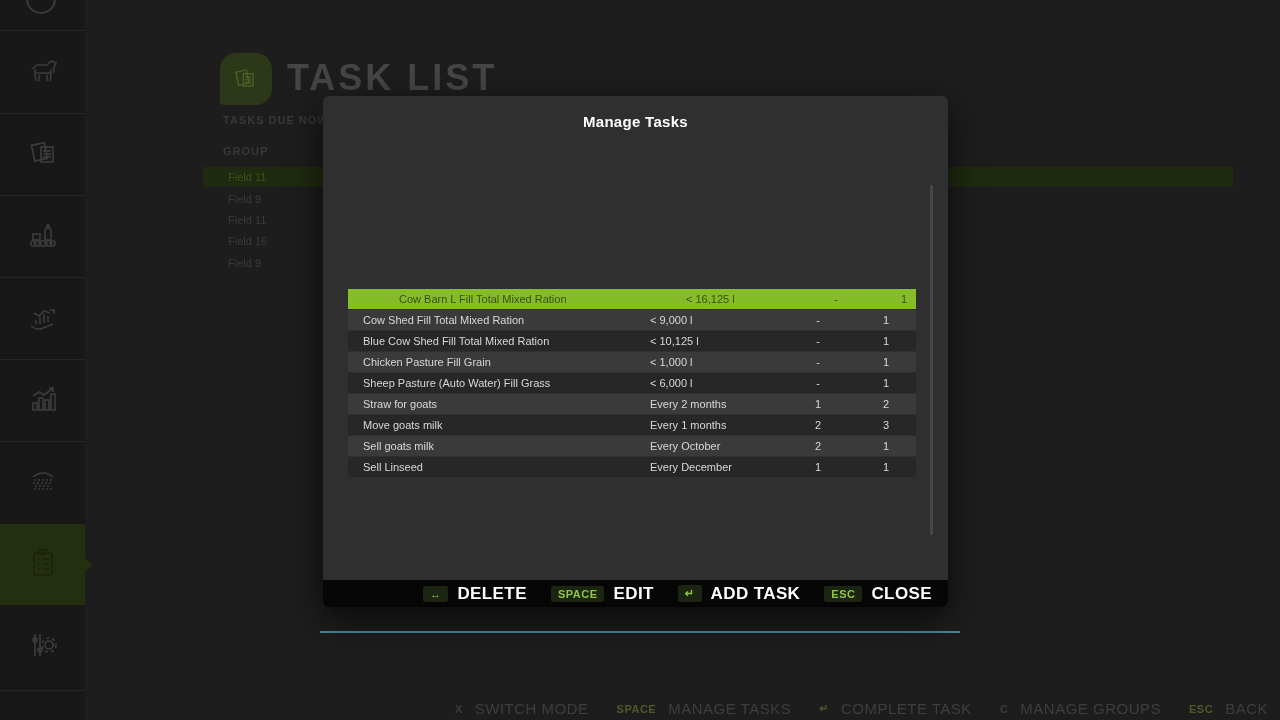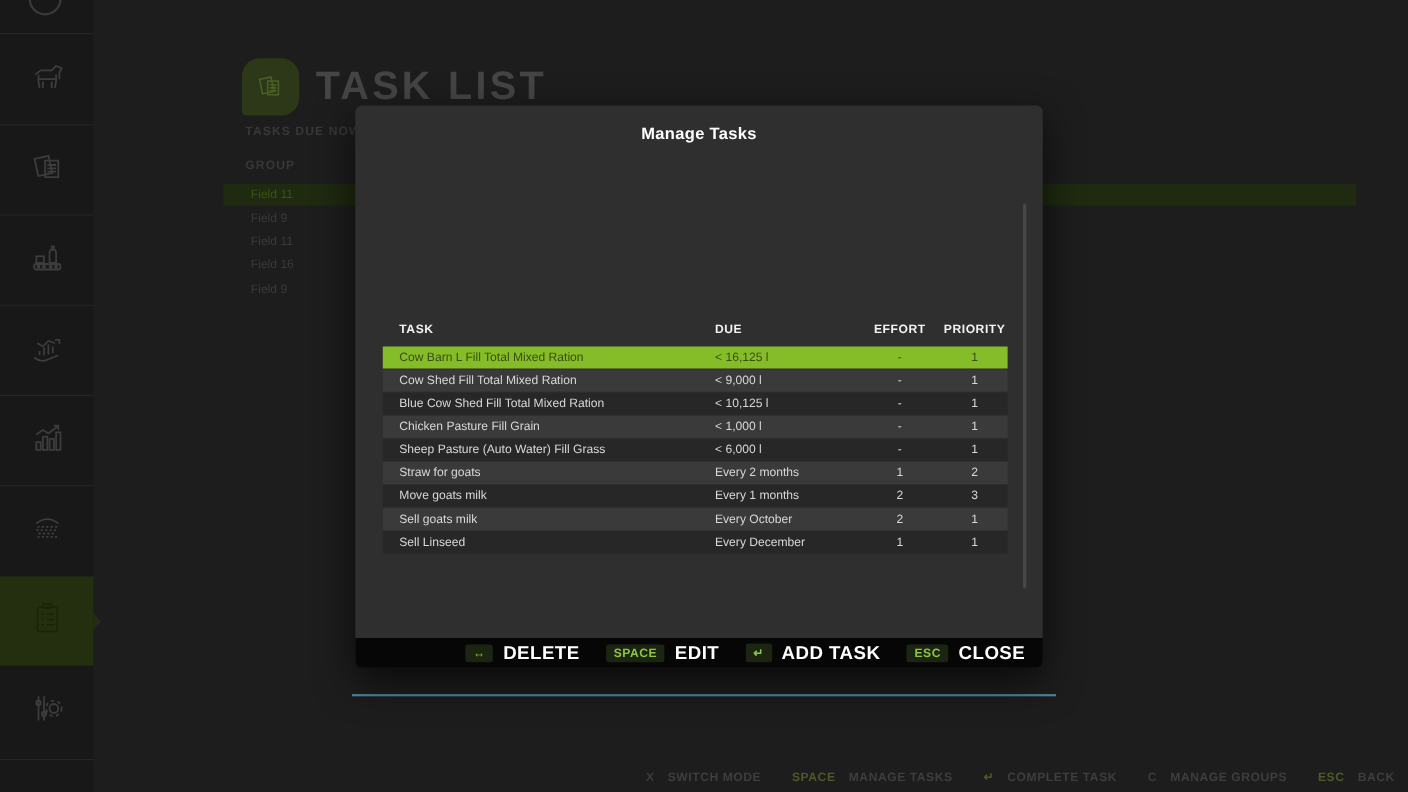--- a/index.html
+++ b/index.html
@@ -54,21 +54,21 @@
   }
   .bg-group-item { position:absolute; left:228px; font-size:11px; color:#3a3a3a; }
   .bg-blue-line { position:absolute; left:320px; top:631px; width:640px; height:2px; background:#4d87a0; }
   
   .footer-hints {
     position:absolute; right:12px; top:700px; display:flex; align-items:center; gap:28px;
   }
   .footer-hint { display:flex; align-items:center; gap:12px; }
   .footer-hint .fkey { font-size:11px; font-weight:bold; letter-spacing:.5px; color:#3c3c3c; }
   .footer-hint .fkey.green { color:#4d5a26; }
-  .footer-hint .flabel { font-size:11px; font-weight:bold; letter-spacing:.5px; color:#3e3e3e; }
+  .footer-hint .flabel { font-size:15px; font-weight:normal; letter-spacing:.5px; color:#3e3e3e; }
   
   .dialog {
     position:absolute; left:323px; top:96px; width:625px; height:511px;
     background:#2f2f2f; border-radius:6px;
     box-shadow:0 12px 35px rgba(0,0,0,.65);
   }
   .dialog-title {
     text-align:center; padding-top:17px;
     font-size:15px; font-weight:bold; color:#fff; letter-spacing:.3px;
   }
@@ -92,21 +92,21 @@
     align-items:center; height:20px; margin-bottom:1px;
   }
   .t-head { height:22px; margin-bottom:4px; }
   .t-head .cell { font-size:11px; font-weight:bold; color:#f2f2f2; letter-spacing:.5px; }
   .cell { font-size:11px; color:#d8d8d8; white-space:nowrap; overflow:hidden; }
   .cell.task { padding-left:15px; }
   .cell.effort, .cell.priority { text-align:center; }
   .t-row.data:nth-child(odd) { background:#272727; }
   .t-row.data:nth-child(even) { background:#3a3a3a; }
   .t-row.data.selected { background:#85bd28; }
-  .t-row.data.selected .cell { color:#3a4d10; }
+  .t-row.data.selected .cell { color:#3a4d10;margin-left:36px; }
   .dlg-scrollbar {
     position:absolute; right:15px; top:89px; width:3px; height:350px;
     background:#474747; border-radius:2px;
   }
   .dialog-bar {
     position:absolute; left:0; bottom:0; width:100%; height:27px;
     background:#060606; border-radius:0 0 6px 6px;
     display:flex; align-items:center; justify-content:flex-end;
     gap:24px; padding-right:16px;
   }
@@ -255,26 +255,20 @@
     <span class="fkey green">ESC</span>
     <span class="flabel">BACK</span>
   </div>
 </div>
 
 <div class="dialog">
   <div class="dialog-title">Manage Tasks</div>
 
 
   <div class="task-table">
-    <div class="t-row t-head">
-      <div class="cell task">TASK</div>
-      <div class="cell due">DUE</div>
-      <div class="cell effort">EFFORT</div>
-      <div class="cell priority">PRIORITY</div>
-    </div>
     <div>
       <div class="t-row data selected">
         <div class="cell task">Cow Barn L Fill Total Mixed Ration</div>
         <div class="cell due">&lt; 16,125 l</div>
         <div class="cell effort">-</div>
         <div class="cell priority">1</div>
       </div>
       <div class="t-row data">
         <div class="cell task">Cow Shed Fill Total Mixed Ration</div>
         <div class="cell due">&lt; 9,000 l</div>

